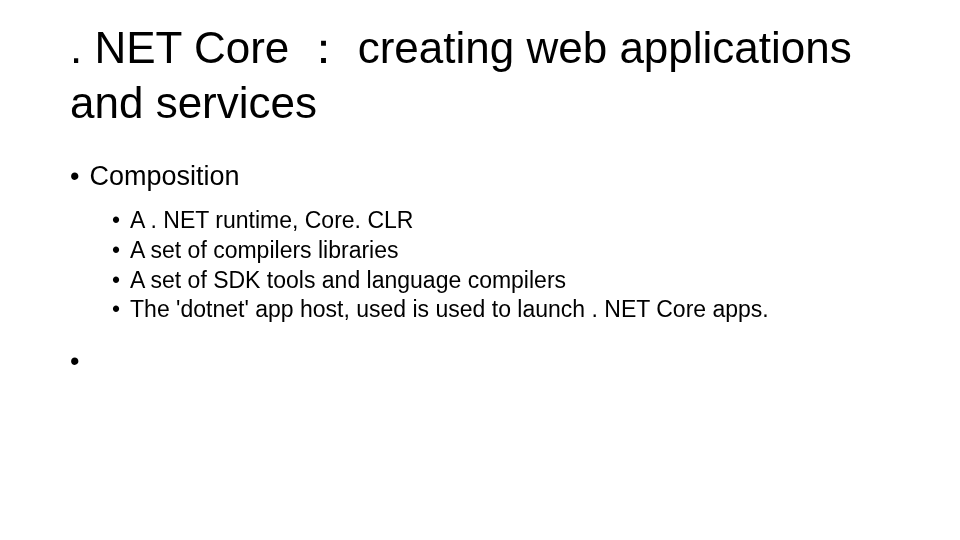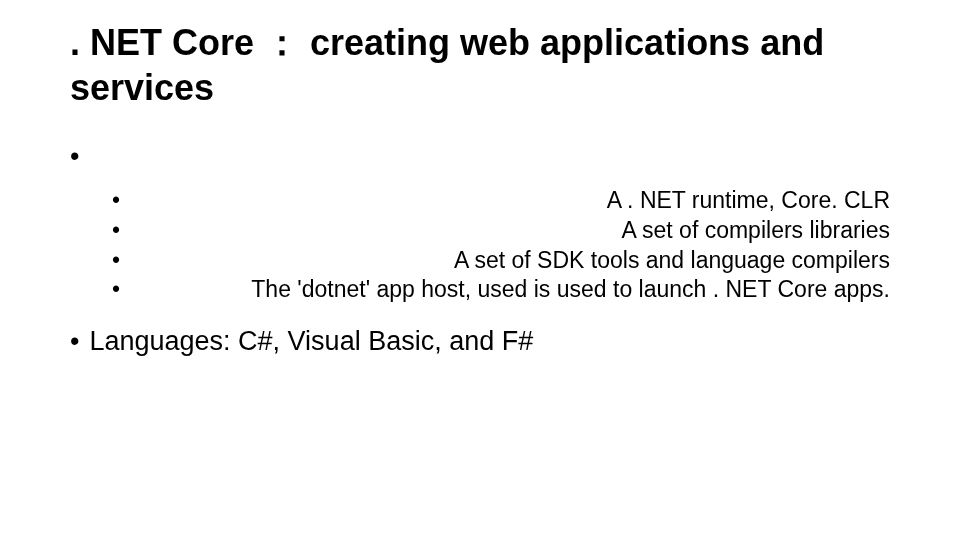--- a/index.html
+++ b/index.html
@@ -10,22 +10,22 @@
     body {
       width: 960px;
       height: 540px;
       background: #ffffff;
       font-family: Arial, Helvetica, sans-serif;
       color: #000000;
       padding: 20px 70px;
       overflow: hidden;
     }
     .title {
-      font-size: 36px;
-      font-weight: bold;
+      font-size: 44px;
+      font-weight: normal;
       line-height: 1.25;
       margin-bottom: 28px;
     }
     .bullet-l1 {
       font-size: 27px;
       line-height: 1.4;
       margin-left: 0px;
       margin-bottom: 10px;
       display: flex;
     }
@@ -37,33 +37,33 @@
       line-height: 1.3;
       margin-left: 42px;
       display: flex;
     }
     .bullet-l2 .dot {
       margin-right: 10px;
       flex-shrink: 0;
     }
     .bullet-l2 .text {
       flex: 1;
-      text-align: right;
     }
     .sub-group {
       margin-bottom: 18px;
     }
   </style>
 </head>
 <body>
 
 <div class="title">. NET Core ： creating web applications and services</div>
 
 <div class="bullet-l1">
   <span class="dot">•</span>
+  <span class="text">Composition</span>
 </div>
 
 <div class="sub-group">
   <div class="bullet-l2">
     <span class="dot">•</span>
     <span class="text">A . NET runtime, Core. CLR</span>
   </div>
   <div class="bullet-l2">
     <span class="dot">•</span>
     <span class="text">A set of compilers libraries</span>
@@ -73,14 +73,13 @@
     <span class="text">A set of SDK tools and language compilers</span>
   </div>
   <div class="bullet-l2">
     <span class="dot">•</span>
     <span class="text">The 'dotnet' app host, used is used to launch . NET Core apps.</span>
   </div>
 </div>
 
 <div class="bullet-l1">
   <span class="dot">•</span>
-  <span class="text">Languages: C#, Visual Basic, and F#</span>
 </div>
 
 </body></html>

